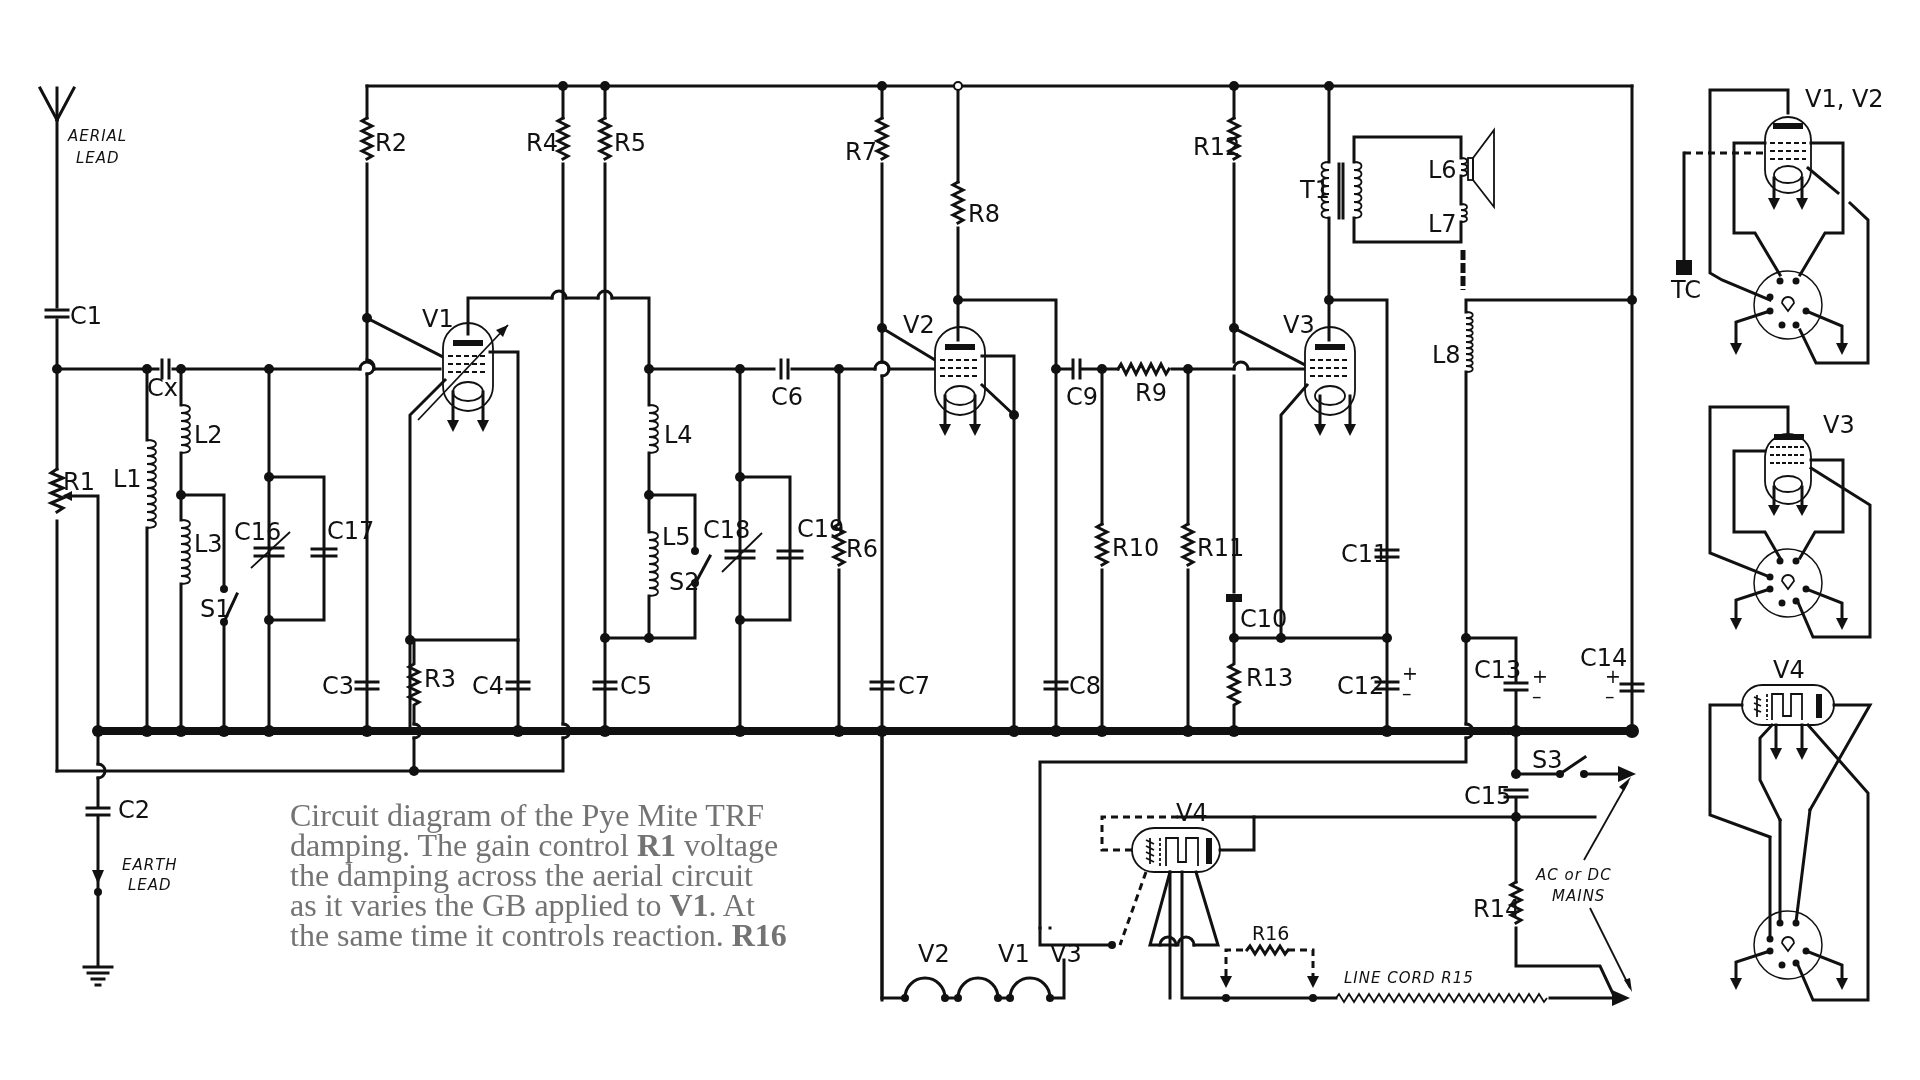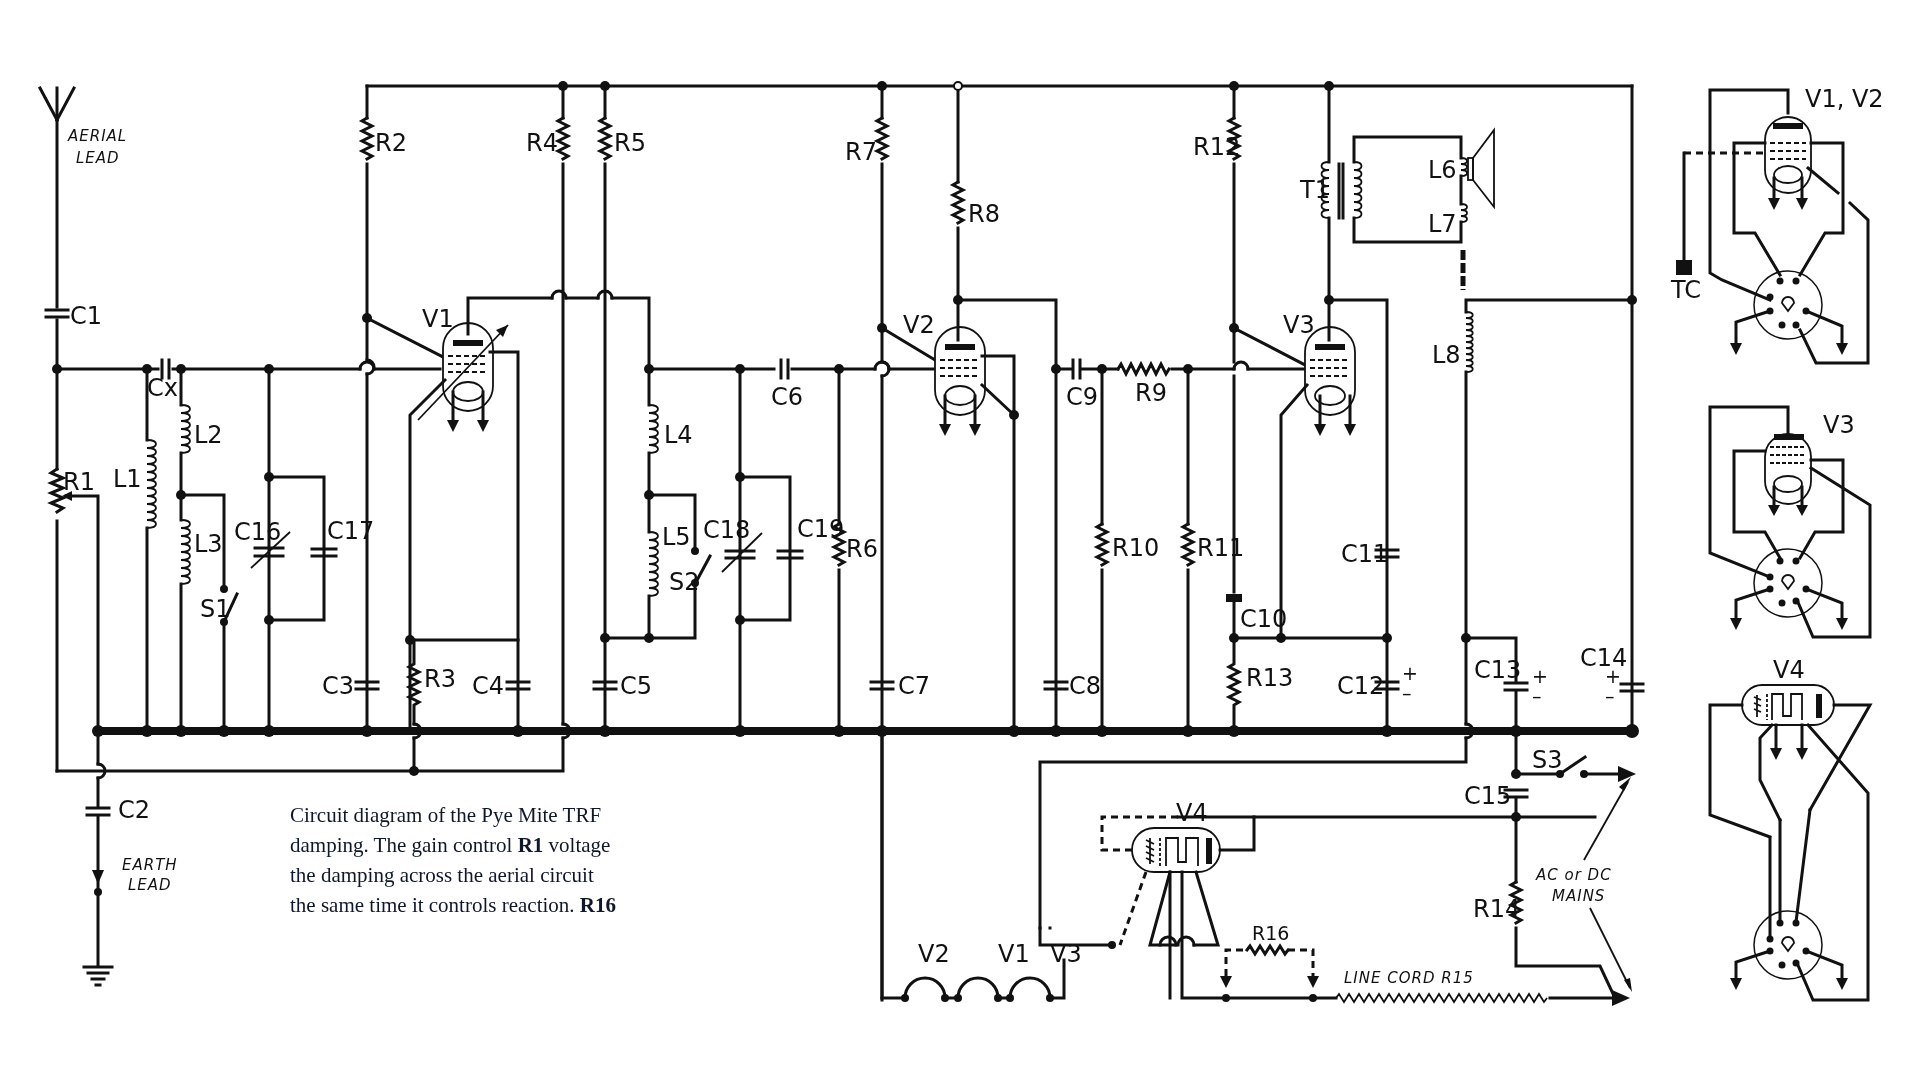--- a/index.html
+++ b/index.html
@@ -7,21 +7,21 @@
   svg { position:absolute; left:0; top:0; }
   .w { stroke:#111; stroke-width:3; fill:none; stroke-linecap:square; stroke-linejoin:miter; }
   .wt { stroke:#111; stroke-width:1.8; fill:none; }
   .bus { stroke:#111; stroke-width:8; fill:none; }
   .dash { stroke:#111; stroke-width:3; fill:none; stroke-dasharray:7 5; }
   .dot { fill:#111; }
   .lbl { font-family:"DejaVu Sans", sans-serif; font-size:19px; fill:#111; }
   .lblbig { font-family:"DejaVu Sans", sans-serif; font-size:24px; fill:#111; }
   .lblit { font-family:"DejaVu Sans", sans-serif; font-size:15px; fill:#111; font-style:italic; letter-spacing:1px; }
   .tube { stroke:#111; stroke-width:1.8; fill:#fff; }
-  #caption { position:absolute; left:290px; top:800px; width:510px; font-family:"Liberation Serif","DejaVu Serif", serif; font-size:21px; line-height:30px; color:#0f172a; text-align:justify; }
+  #caption { position:absolute; left:290px; top:800px; width:510px; font-family:"Liberation Serif","DejaVu Serif", serif; font-size:32px; line-height:30px; color:#737373; text-align:justify; }
   #caption b { font-weight:bold; }
 </style>
 </head>
 <body>
 
 <div id="stage">
 <svg width="1920" height="1080" viewBox="0 0 1920 1080">
 
   <g>
     <line class="w" x1="57" y1="88" x2="57" y2="120"></line>
@@ -623,15 +623,16 @@
     <path class="w" d="M1806 951 L1842 965 L1842 978"></path>
     <polygon class="dot" points="1836,978 1848,978 1842,990"></polygon>
   </g>
   <text class="lblbig" x="1773" y="746" transform="translate(0,-68)">V4</text>
 </svg>
 
 <div id="caption">
   <div>Circuit diagram of the Pye Mite TRF</div>
   <div><span>damping.  The gain control </span><b>R1</b><span> voltage</span></div>
   <div>the damping across the aerial circuit</div>
+  <div><span>as it varies the GB applied to </span><b>V1</b><span>.  At</span></div>
   <div><span>the same time it controls reaction. </span><b>R16</b></div>
 </div>
 </div>
 
 </body></html>

